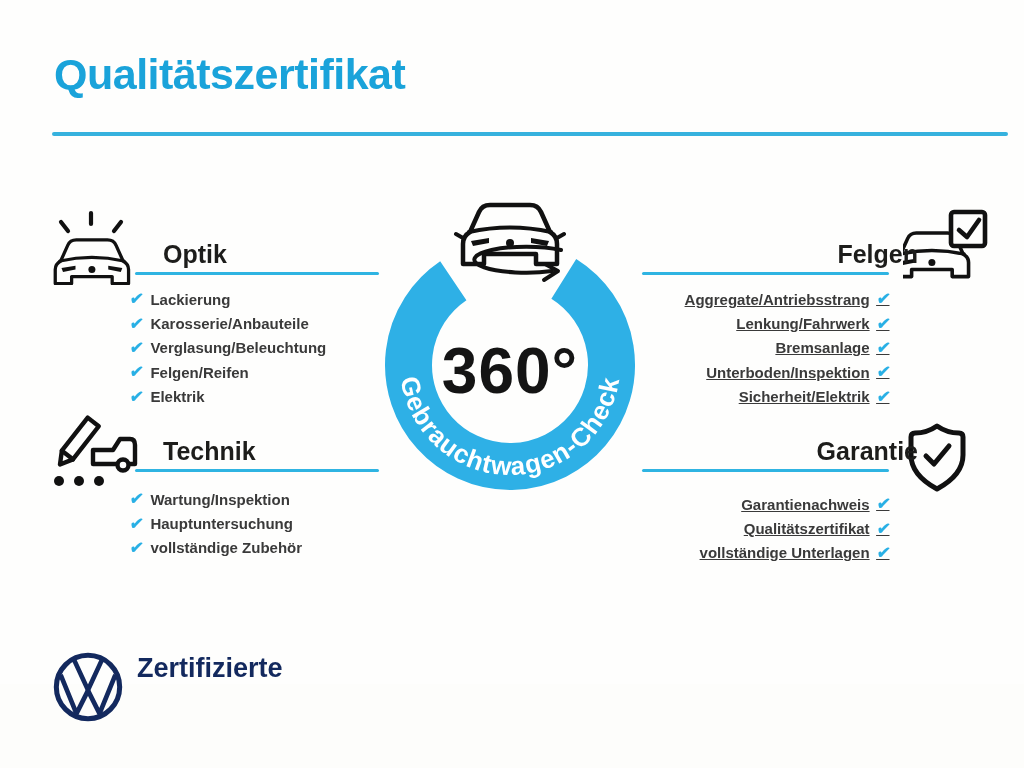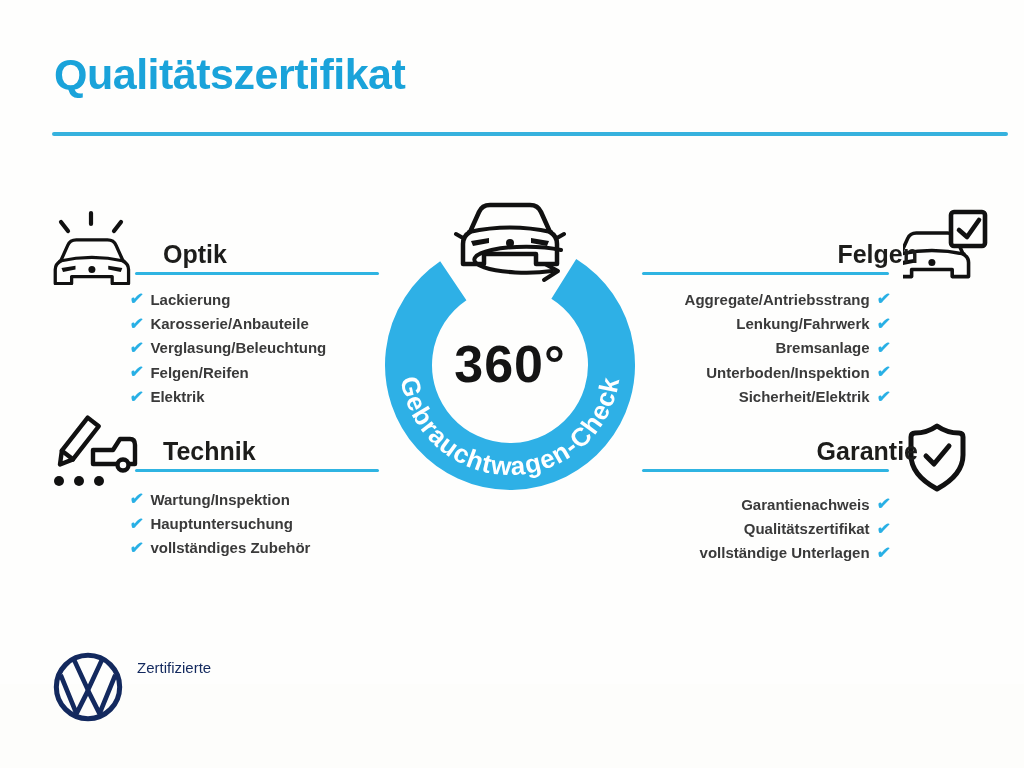--- a/index.html
+++ b/index.html
@@ -8,30 +8,30 @@
 
   .page-title{position:absolute;left:54px;top:50px;font-size:43px;font-weight:700;color:#1aa3da;letter-spacing:-0.5px;}
   .title-rule{position:absolute;left:52px;top:132px;width:956px;height:4px;background:#36b2de;border-radius:2px;}
 
   .sec-title{position:absolute;font-size:25px;font-weight:700;color:#1d1d1b;margin-left:28px;}
   .sec-rule{position:absolute;height:3px;background:#2fb4e2;border-radius:2px;}
 
   .check{color:#29b0e5;font-size:16px;display:inline-block;transform:skewX(-8deg);line-height:1;}
   .list{position:absolute;display:flex;flex-direction:column;}
   .list .row{height:24.4px;display:flex;align-items:center;gap:7px;font-size:15px;font-weight:700;color:#3a3a3a;}
-  .list.right .row{justify-content:space-between;}
+  .list.right .row{justify-content:space-between;text-decoration:underline;}
   .list.left{left:130px;align-items:flex-start;}
   .list.right{right:134px;align-items:flex-end;}
 
   .icon{position:absolute;}
   svg{display:block;}
 
-  .degree{position:absolute;left:400px;top:334px;width:220px;text-align:center;font-size:52px;font-weight:700;color:#141414;letter-spacing:1px;}
+  .degree{position:absolute;left:400px;top:334px;width:220px;text-align:center;font-size:64px;font-weight:700;color:#141414;letter-spacing:1px;}
 
-  .brand-text{position:absolute;left:137px;top:656px;font-size:15px;font-weight:400;color:#13295e;line-height:24.5px;}
+  .brand-text{position:absolute;left:137px;top:656px;font-size:27px;font-weight:700;color:#13295e;line-height:24.5px;}
 </style>
 </head>
 <body>
 
 <div class="stage">
 
   <div class="page-title">Qualitätszertifikat</div>
   <div class="title-rule"></div>
 
   <svg class="icon" style="left:375px;top:180px" width="270" height="330" viewBox="0 0 270 330">
@@ -147,21 +147,21 @@
     <div class="row">
         <span class="check">✔</span>
         <span>Wartung/Inspektion</span>
       </div>
     <div class="row">
         <span class="check">✔</span>
         <span>Hauptuntersuchung</span>
       </div>
     <div class="row">
         <span class="check">✔</span>
-        <span>vollständiges Zubehör</span>
+        <span>vollständige Zubehör</span>
       </div>
   </div>
 
   <svg class="icon" style="left:906px;top:422px" width="62" height="72" viewBox="0 0 62 72" fill="none" stroke="#111" stroke-width="5" stroke-linejoin="round" stroke-linecap="round">
     <path d="M31 4 Q41 11 53 11 Q57 11 57 15 L57 33 Q57 53 31 67 Q5 53 5 33 L5 15 Q5 11 9 11 Q21 11 31 4 Z"></path>
     <path d="M20 34 L28 42 L43 24"></path>
   </svg>
   <div class="sec-title" style="left:640px;top:437px;width:250px;text-align:right">Garantie</div>
   <div class="sec-rule" style="left:642px;top:469px;width:247px"></div>
   <div class="list right" style="top:492px">

